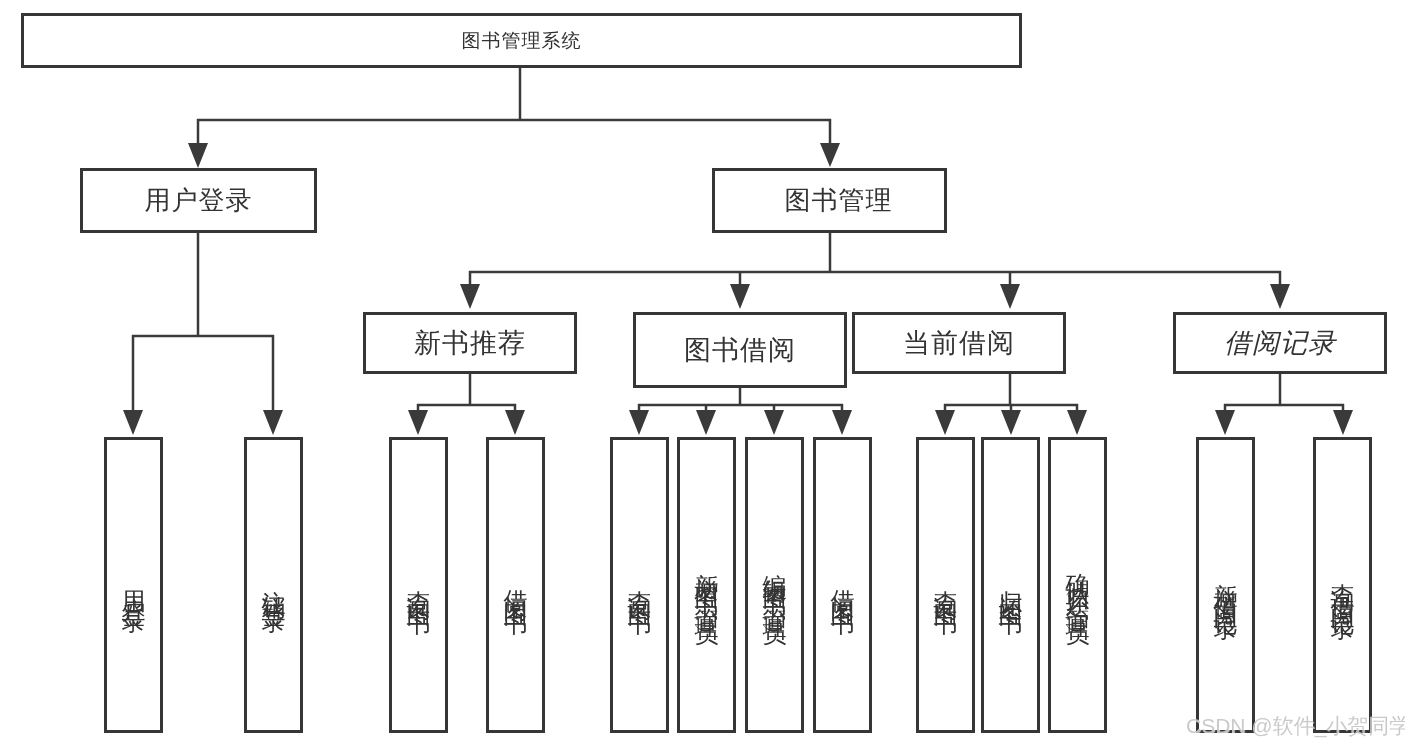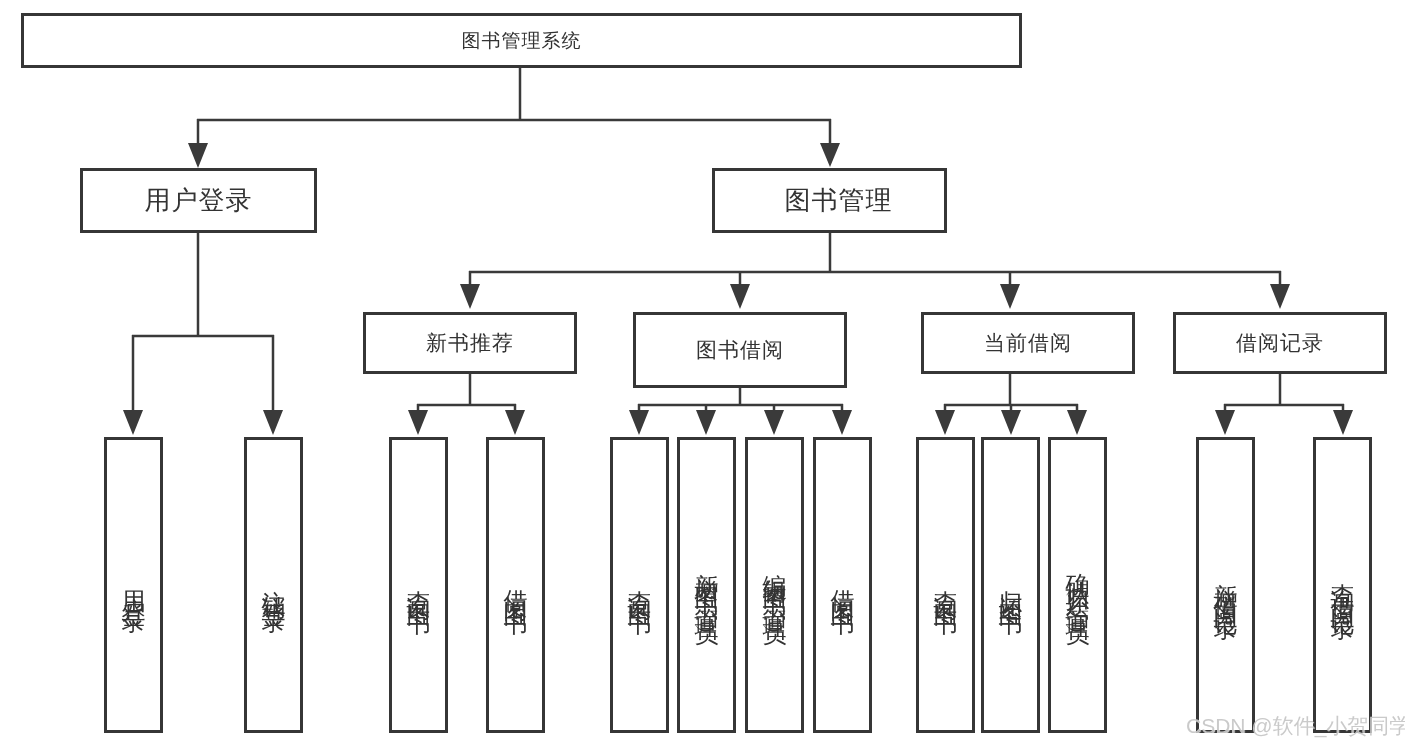--- a/index.html
+++ b/index.html
@@ -35,37 +35,37 @@
   }
   .node .lbl {
     color: #333333;
     white-space: nowrap;
   }
   .h-node .lbl {
     font-size: 26px;
     letter-spacing: 1px;
   }
   .root-node .lbl { font-size: 19px; }
-  .l3-node .lbl { font-size: 21px; }
+  .l3-node .lbl { font-size: 27px; }
   .v-node .lbl {
     writing-mode: vertical-rl;
     text-orientation: mixed;
     font-size: 24px;
     letter-spacing: 7px;
     line-height: 1;
     white-space: nowrap;
   }
   
   #node-root            { left: 21px;   top: 13px;  width: 1001px; height: 55px; }
   #node-user-login      { left: 80px;   top: 168px; width: 237px;  height: 65px; }
   #node-book-management { left: 712px;  top: 168px; width: 235px;  height: 65px; padding-left: 18px; }
   #node-new-book-recommend { left: 363px;  top: 312px; width: 214px; height: 62px; }
   #node-book-borrowing     { left: 633px;  top: 312px; width: 214px; height: 76px; }
-  #node-current-borrowing  { left: 921px;  top: 312px; width: 214px; height: 62px; }
-  #node-borrowing-records  { left: 1173px; top: 312px; width: 214px; height: 62px; }
+  #node-current-borrowing  { left: 852px;  top: 312px; width: 214px; height: 62px; }
+  #node-borrowing-records  { left: 1173px; top: 312px; width: 214px; height: 62px; font-style: italic; }
   .v-node { top: 437px; width: 59px; height: 296px; }
   #leaf-user-login          { left: 104px; }
   #leaf-logout              { left: 244px; }
   #leaf-query-books-rec     { left: 389px; }
   #leaf-borrow-books-rec    { left: 486px; }
   #leaf-query-books-borrow  { left: 610px; }
   #leaf-add-books-admin     { left: 677px; }
   #leaf-edit-books-admin    { left: 745px; }
   #leaf-borrow-books-borrow { left: 813px; }
   #leaf-query-books-current { left: 916px; }

